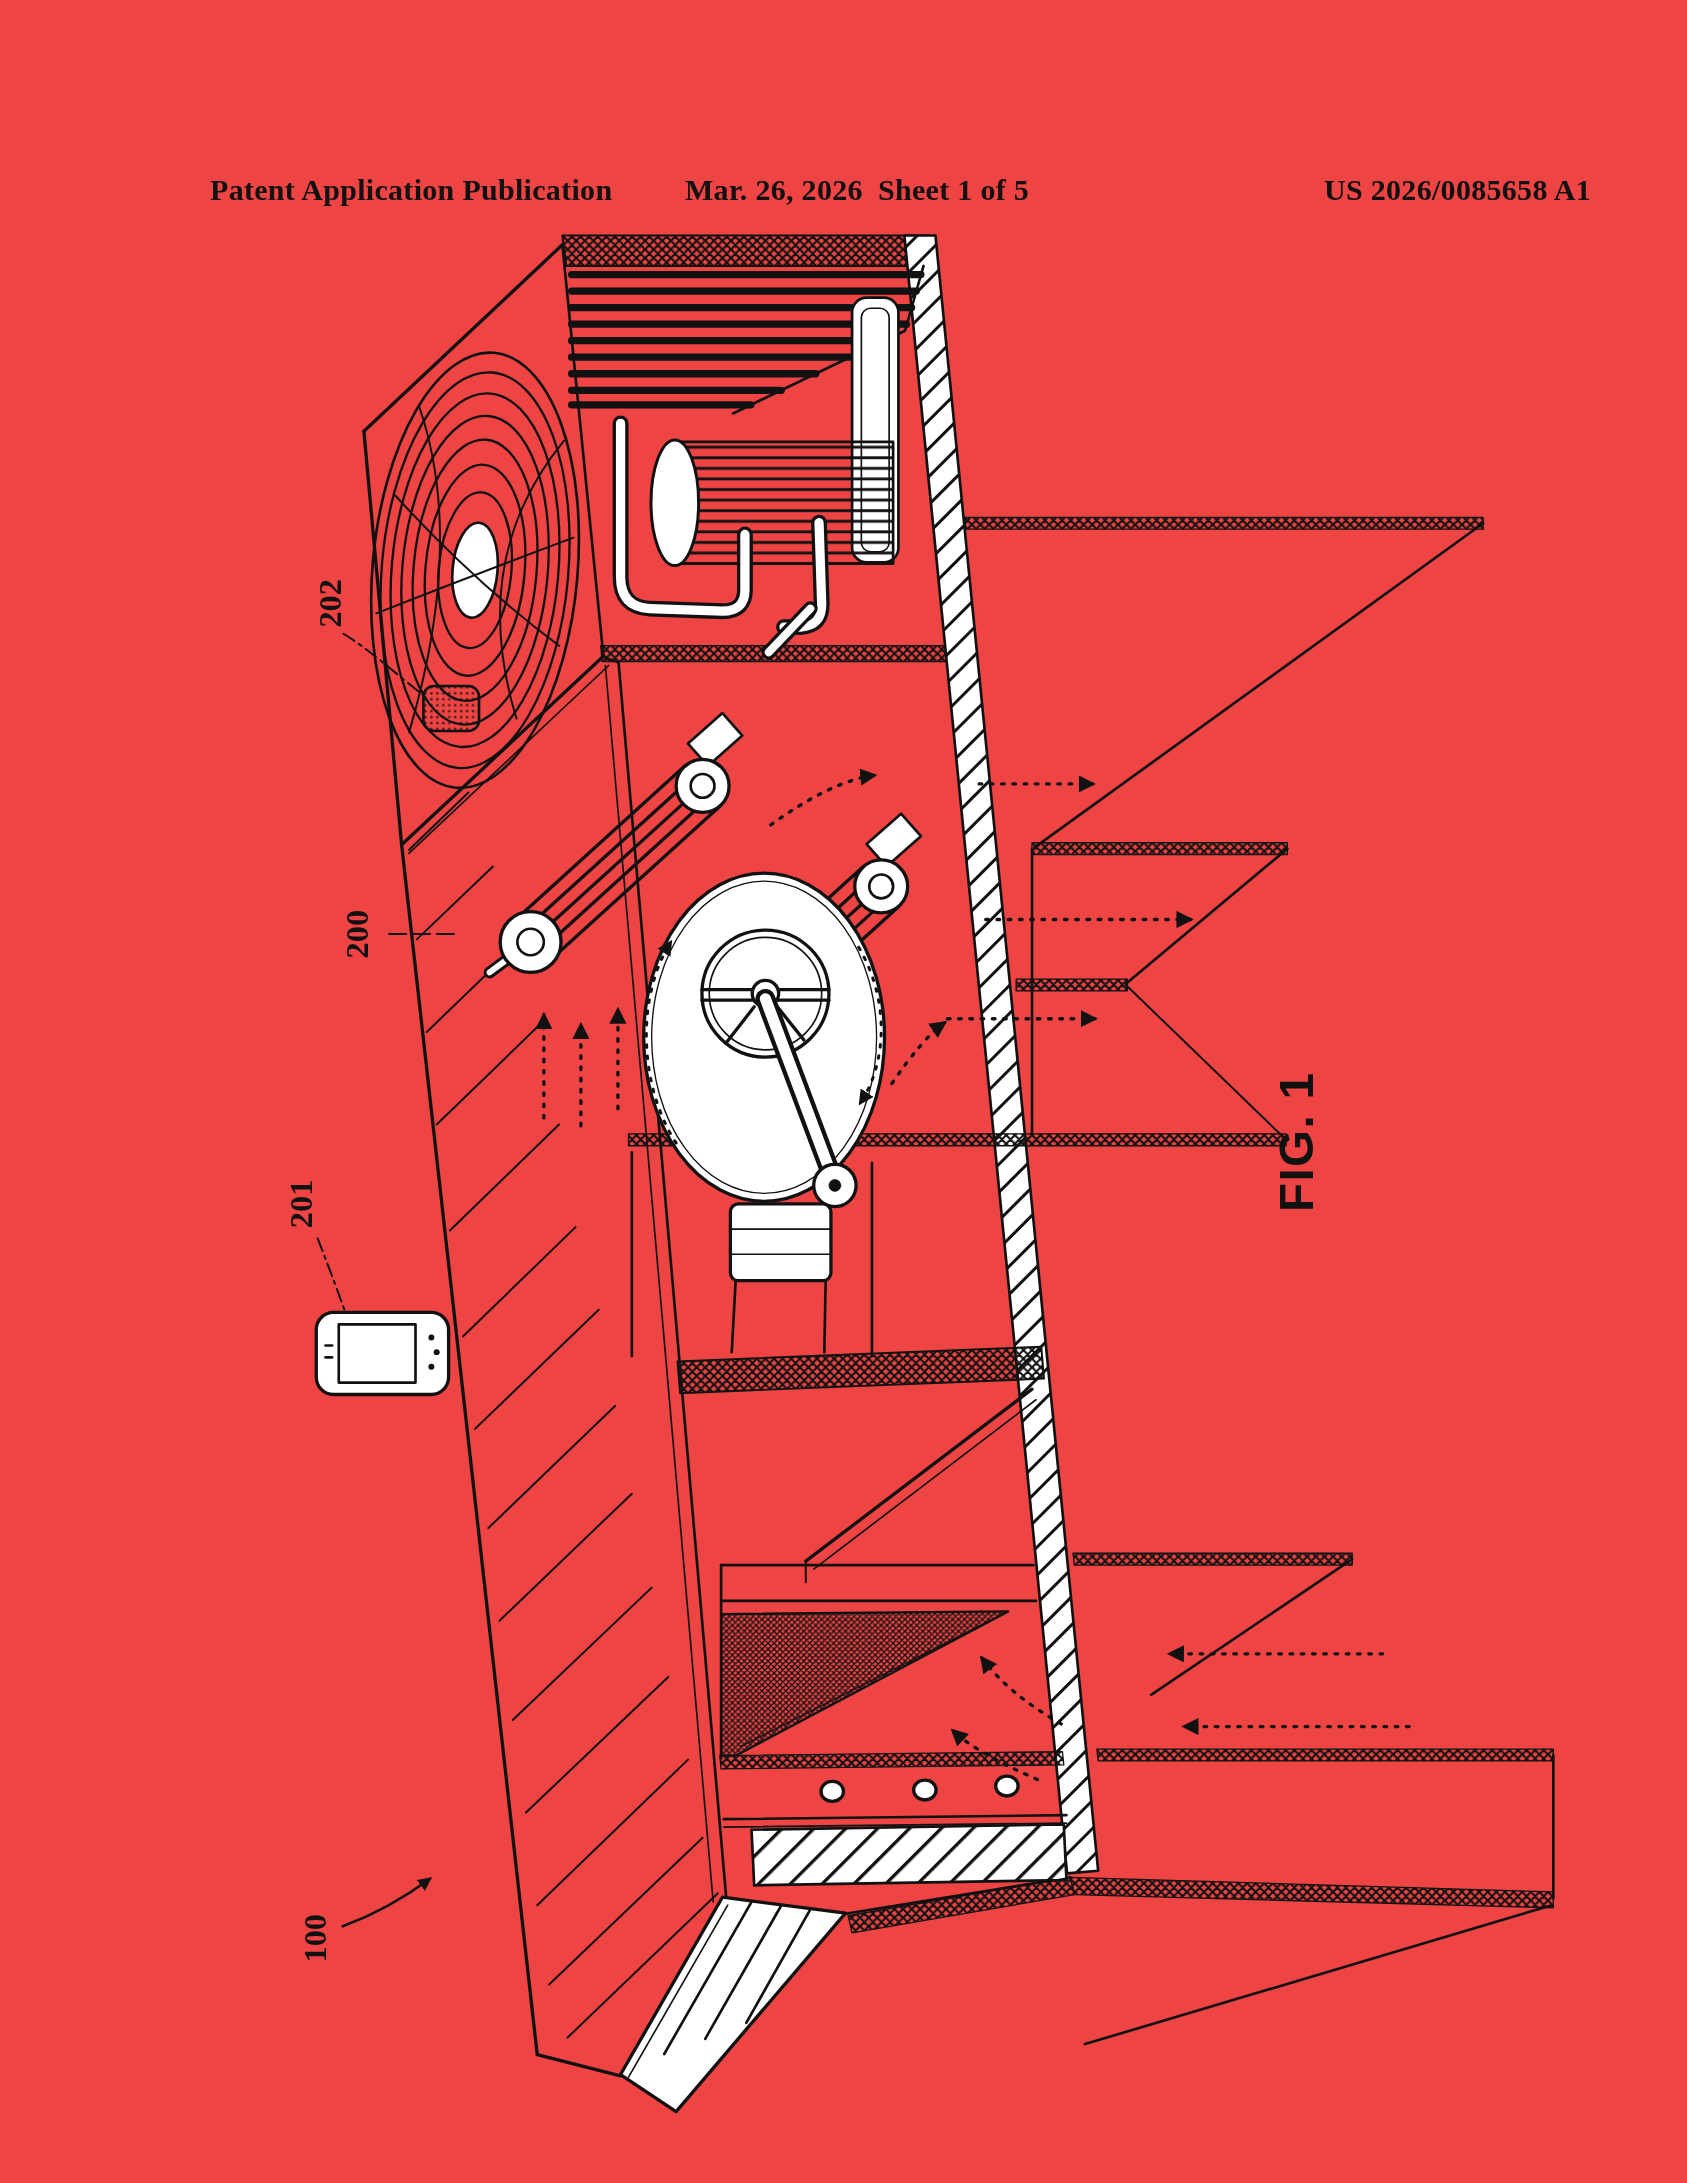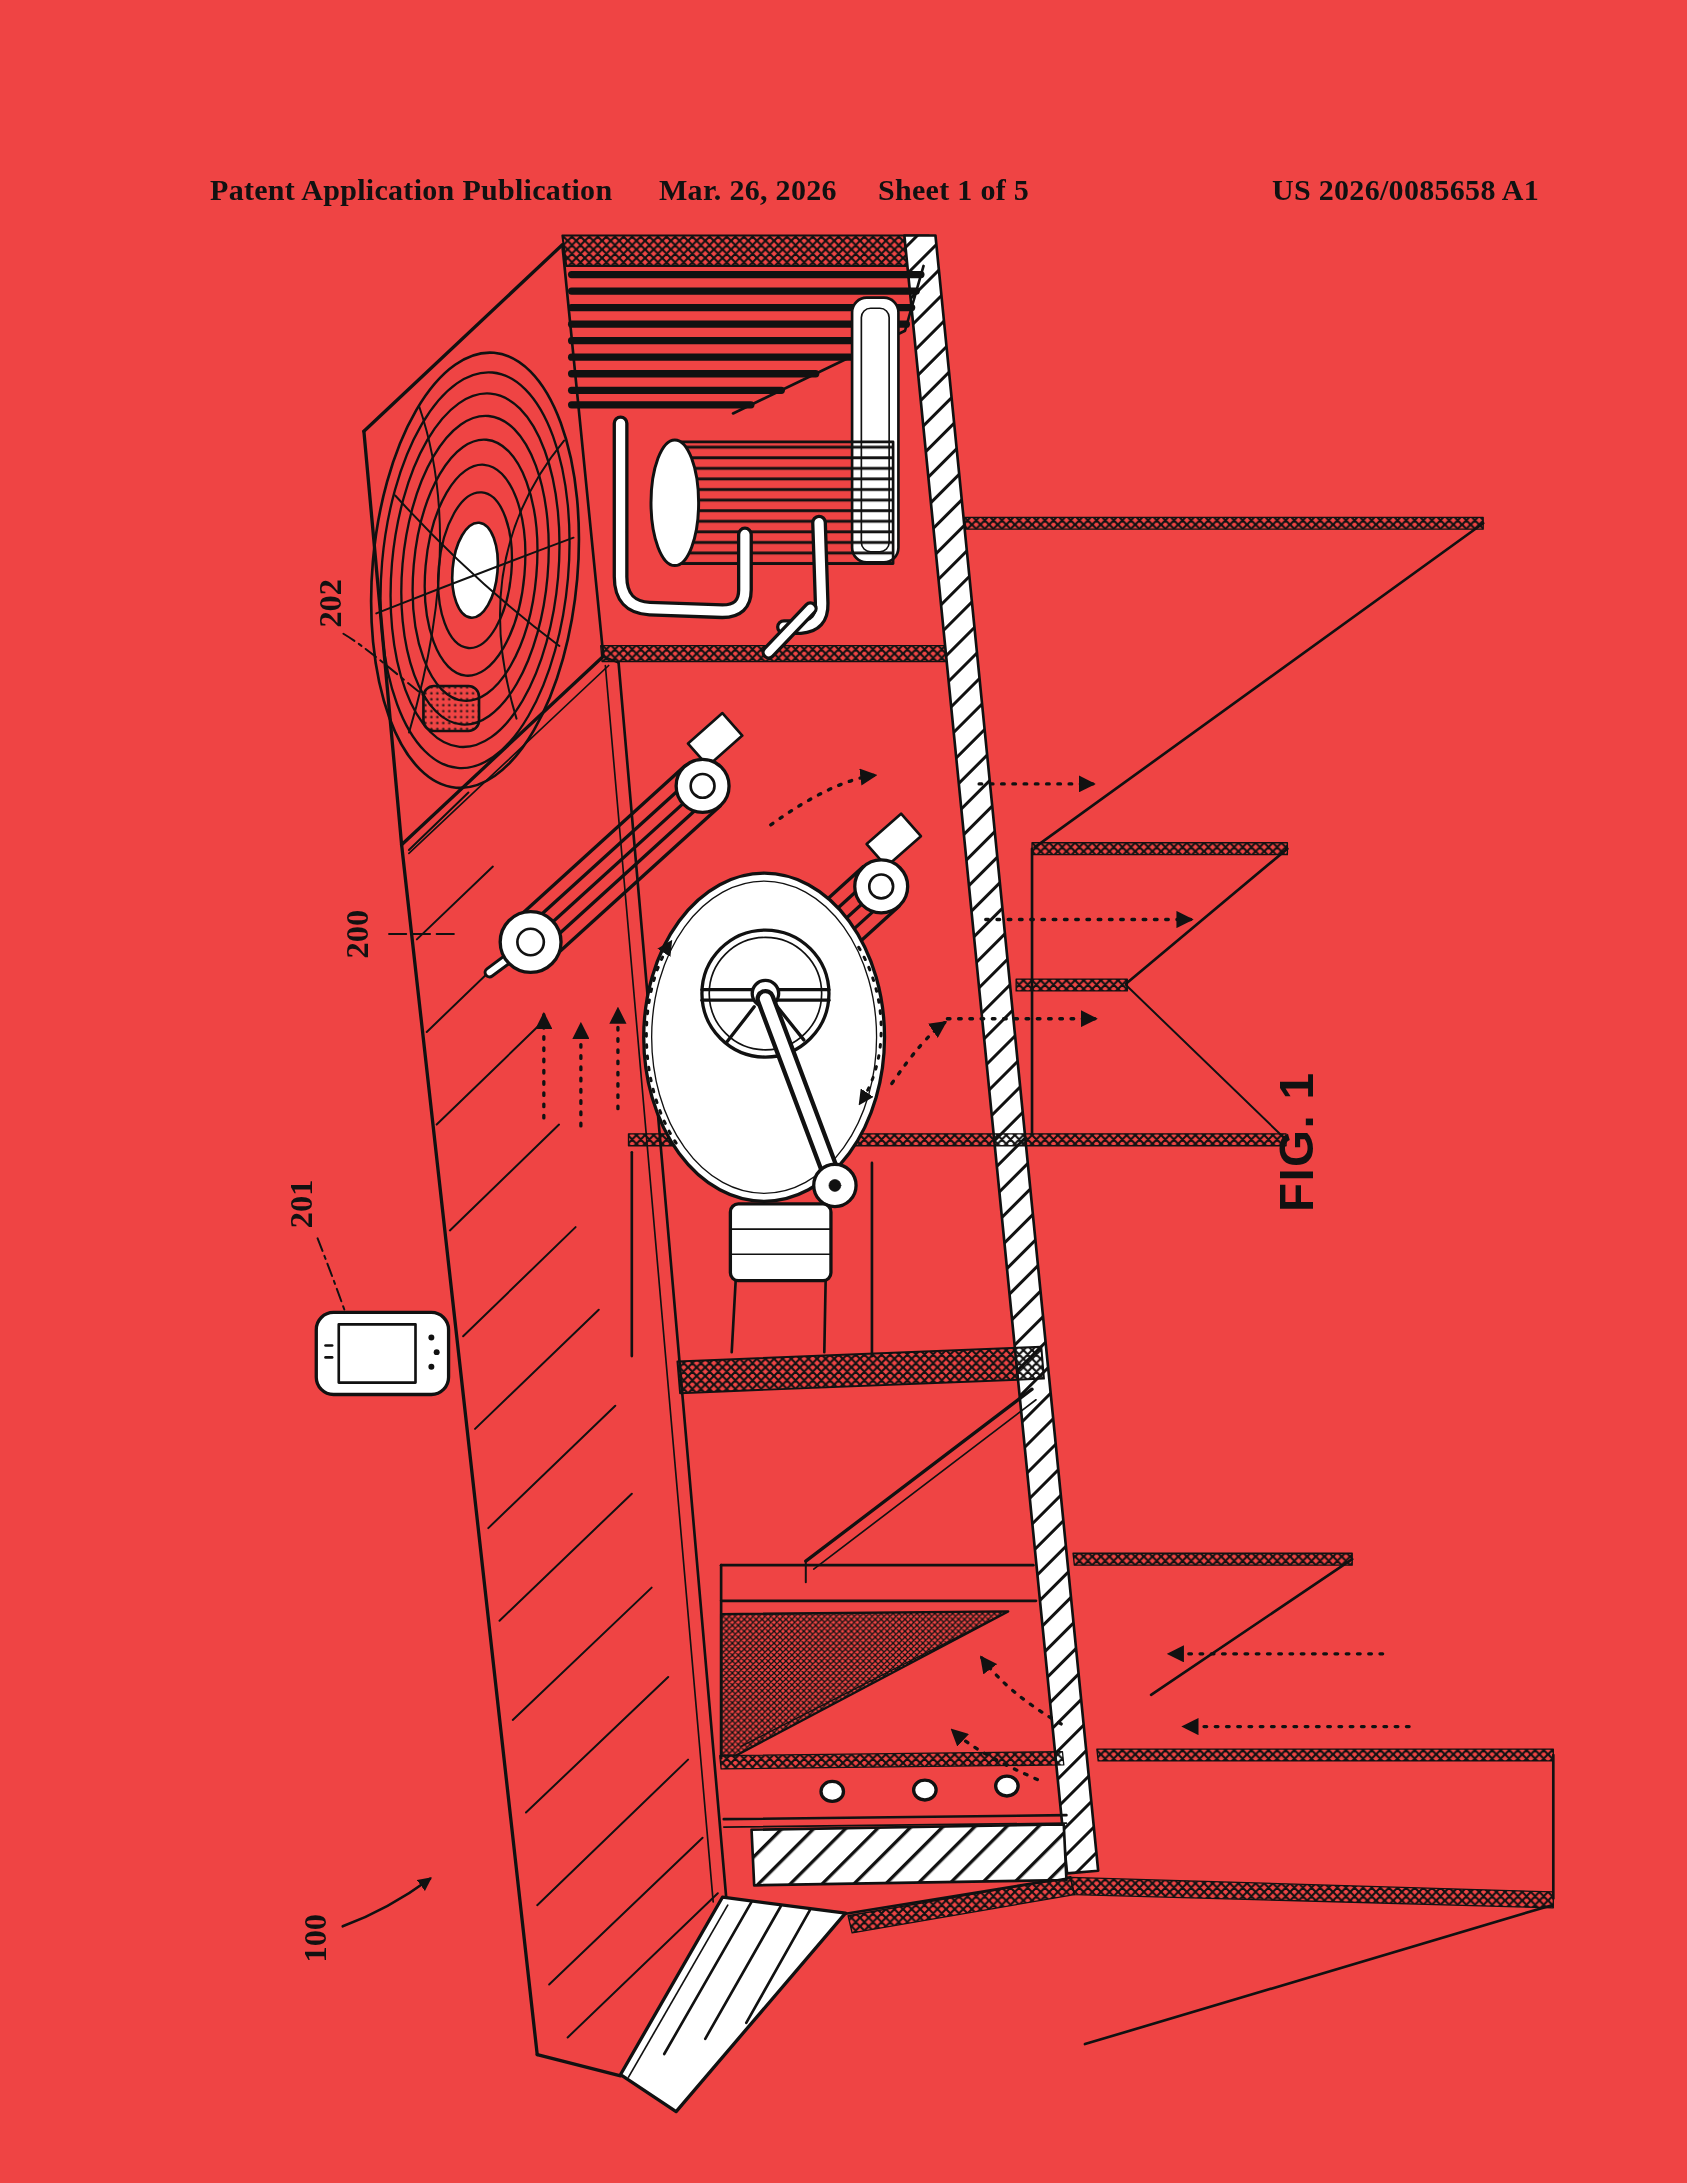--- a/index.html
+++ b/index.html
@@ -13,23 +13,23 @@
   .hdr{
     position:absolute;top:173px;left:0;width:1687px;height:46px;
     color:#111;
   }
   .hdr span{
     position:absolute;top:0;
     font-size:30px;font-weight:bold;white-space:nowrap;
     letter-spacing:0.3px;
   }
   .h-pub{left:210px;}
-  .h-date{left:659px;}
+  .h-date{left:685px;}
   .h-sheet{left:878px;}
-  .h-num{left:1272px;}
+  .h-num{left:1324px;}
   svg text{fill:#111;}
   .reflbl{font-family:"Liberation Serif",serif;font-size:49px;font-weight:600;}
   .figcap{font-family:"Liberation Sans",sans-serif;font-size:72px;font-weight:bold;letter-spacing:2px;}
 </style>
 </head>
 <body>
 
 <div id="sheet">
 
   <div class="hdr">

